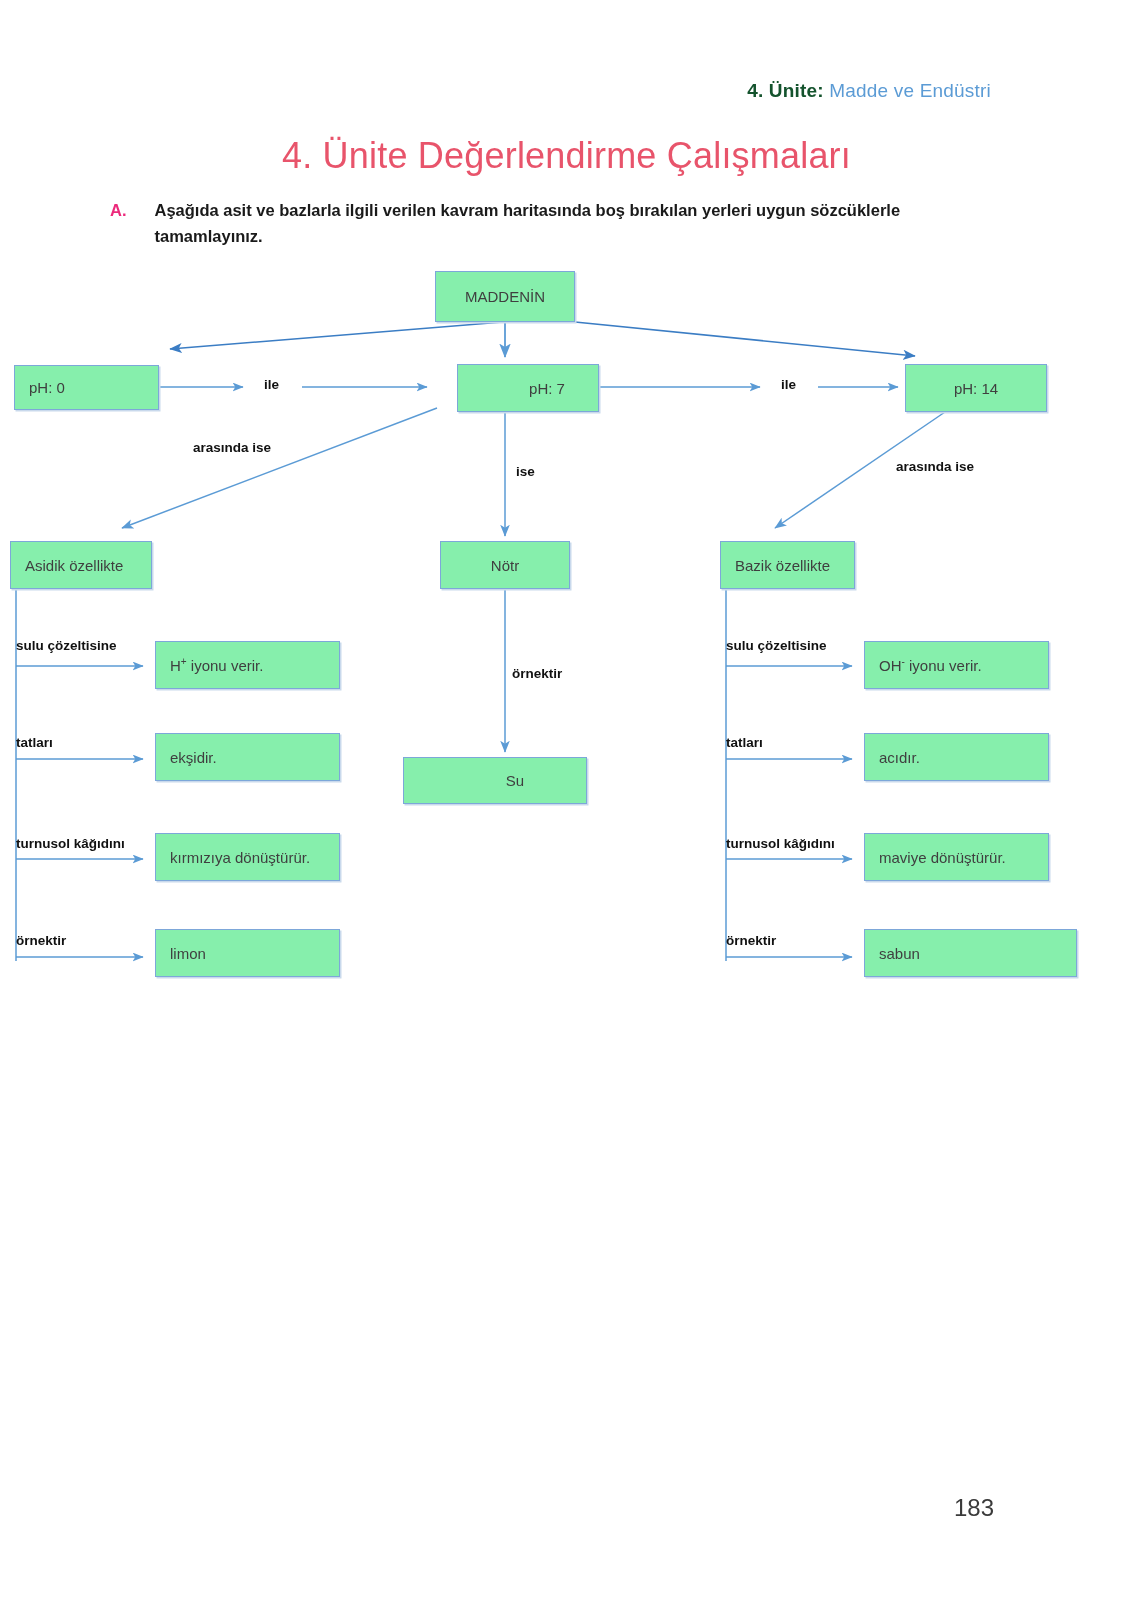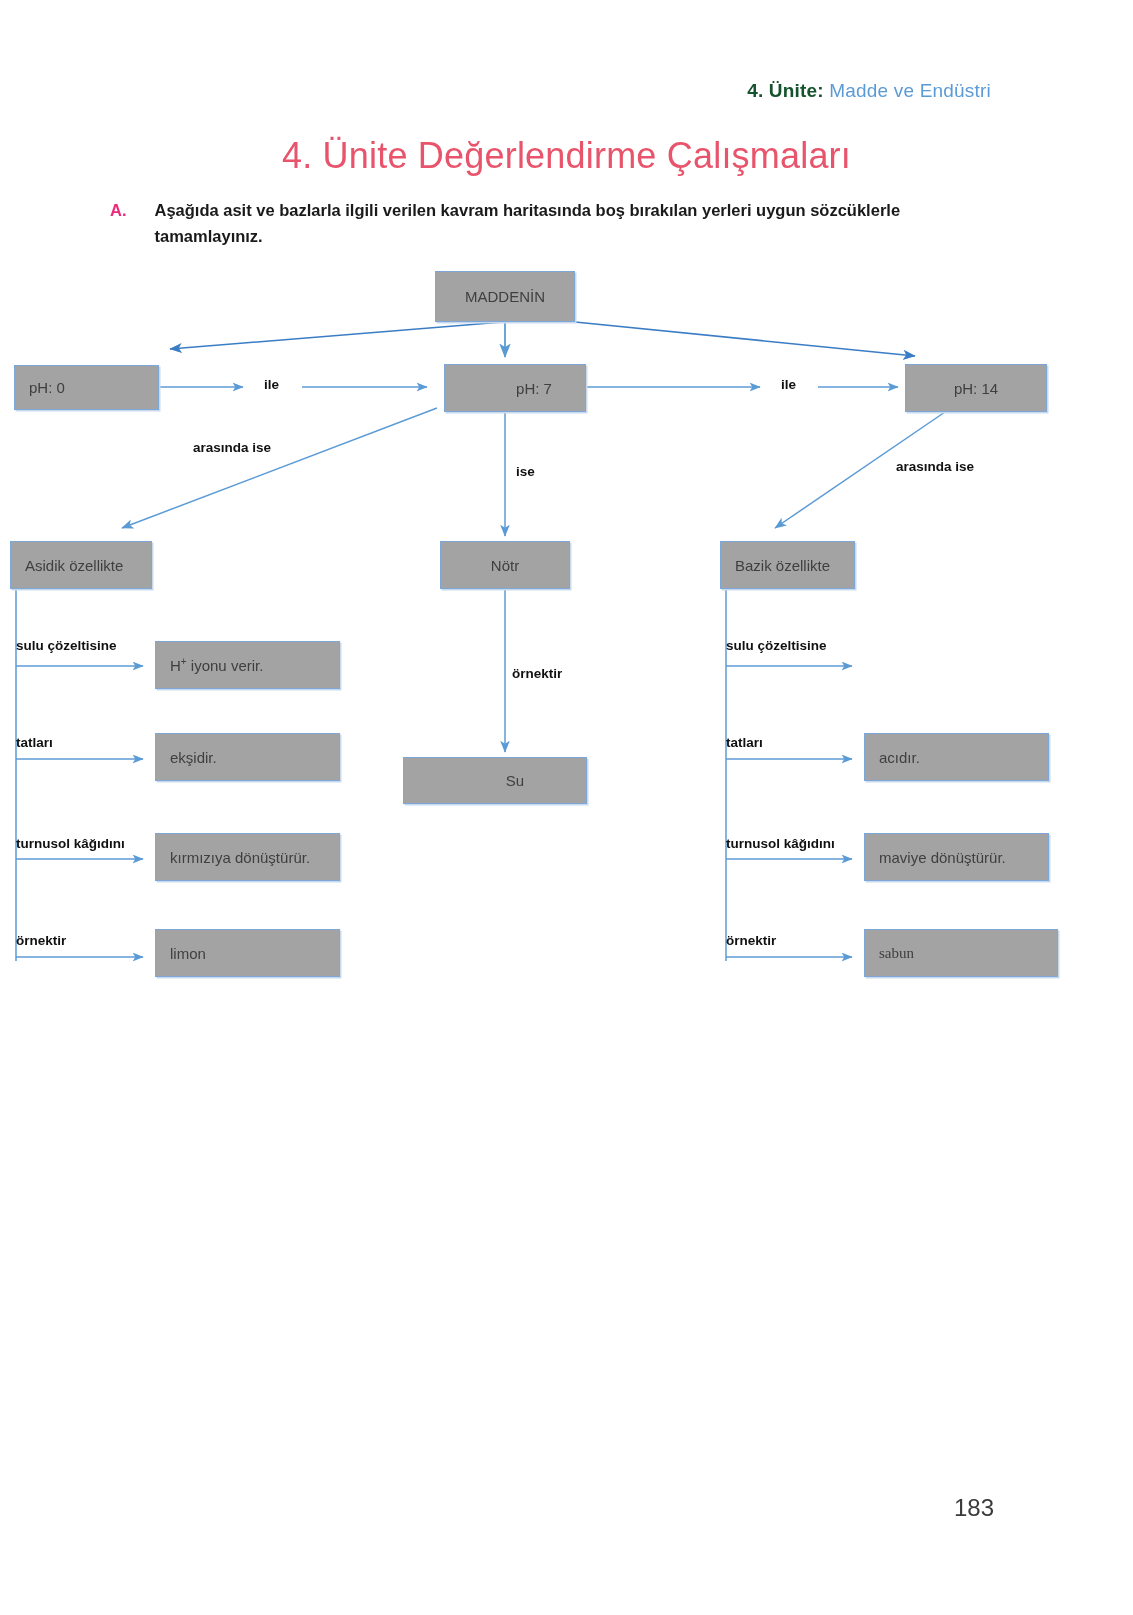--- a/index.html
+++ b/index.html
@@ -49,21 +49,21 @@
   .diagram {
     position: absolute;
     top: 0; left: 0;
     width: 1133px;
     height: 1615px;
   }
   .diagram svg { position: absolute; top:0; left:0; width:1133px; height:1615px; }
 
   .node {
     position: absolute;
-    background: #a3a3a3;
+    background: #86efac;
     border: 1.5px solid #7da7d9;
     box-shadow: 1.5px 1.5px 0 0 #c9d9ec;
     display: flex;
     align-items: center;
     color: #3f3f3f;
     font-size: 15px;
   }
   .node.center { justify-content: center; }
   .node.left-pad { padding-left: 14px; }
 
@@ -147,21 +147,21 @@
 
     <div class="node center" style="left:435px; top:271px; width:140px; height:51px;">
       <span>MADDENİN</span>
     </div>
 
     <div class="node left-pad" style="left:14px; top:365px; width:145px; height:45px;">
       <span>pH: 0</span>
     </div>
     <div class="conn-label" style="left:264px; top:377px;">ile</div>
 
-    <div class="node center" style="left:444px; top:364px; width:142px; height:48px;padding-left:38px;">
+    <div class="node center" style="left:457px; top:364px; width:142px; height:48px;padding-left:38px;">
       <span>pH: 7</span>
     </div>
     <div class="conn-label" style="left:781px; top:377px;">ile</div>
 
     <div class="node center" style="left:905px; top:364px; width:142px; height:48px;">
       <span>pH: 14</span>
     </div>
 
     <div class="conn-label" style="left:193px; top:440px;">arasında ise</div>
     <div class="conn-label" style="left:516px; top:464px;">ise</div>
@@ -198,26 +198,29 @@
     <div class="conn-label" style="left:512px; top:666px;">örnektir</div>
     <div class="node center" style="left:403px; top:757px; width:184px; height:47px;padding-left:40px;">
       <span>Su</span>
     </div>
 
     <div class="conn-label" style="left:726px; top:638px;">sulu çözeltisine</div>
     <div class="conn-label" style="left:726px; top:735px;">tatları</div>
     <div class="conn-label" style="left:726px; top:836px;">turnusol kâğıdını</div>
     <div class="conn-label" style="left:726px; top:933px;">örnektir</div>
 
+    <div class="node left-pad" style="left:864px; top:641px; width:185px; height:48px;">
+      <span><span>OH</span><span class="sup">-</span><span> iyonu verir.</span></span>
+    </div>
     <div class="node left-pad" style="left:864px; top:733px; width:185px; height:48px;">
       <span>acıdır.</span>
     </div>
     <div class="node left-pad" style="left:864px; top:833px; width:185px; height:48px;">
       <span>maviye dönüştürür.</span>
     </div>
-    <div class="node left-pad" style="left:864px; top:929px; width:194px; height:48px;font-family:Liberation Serif, serif;">
+    <div class="node left-pad" style="left:864px; top:929px; width:213px; height:48px;">
       <span>sabun</span>
     </div>
 
   </div>
 
   <div class="pagenum">183</div>
 </div>
 
 </body></html>

